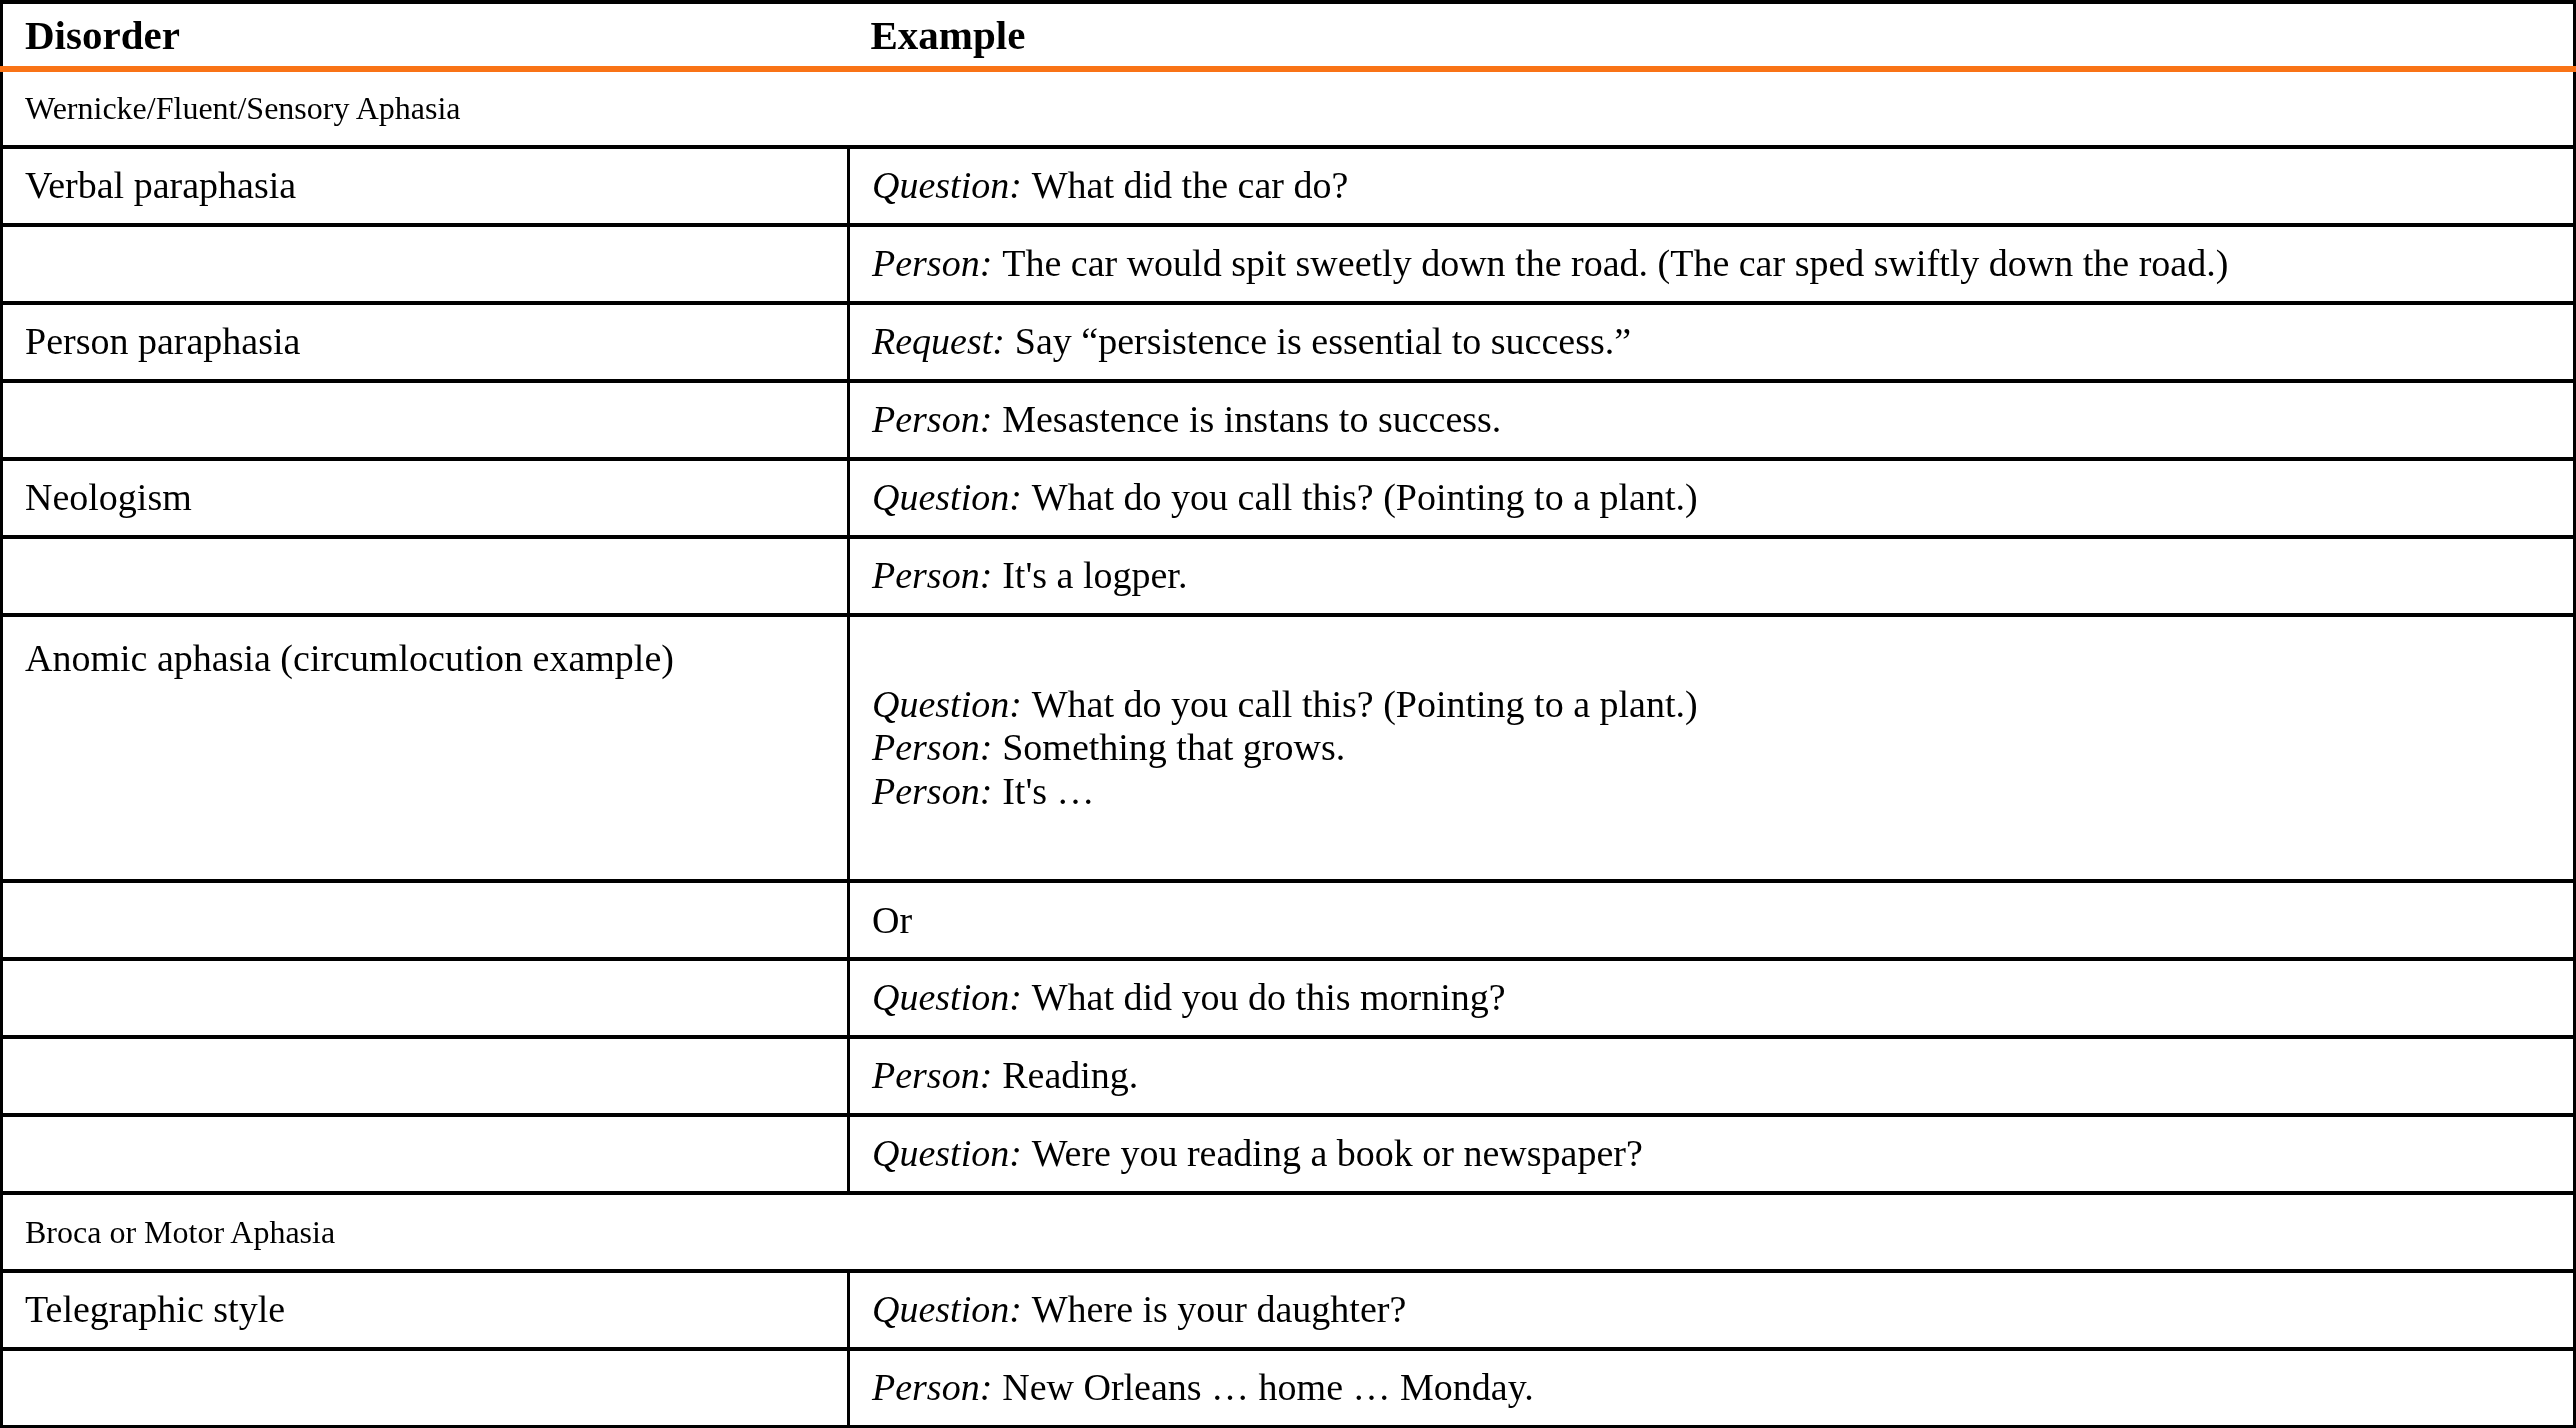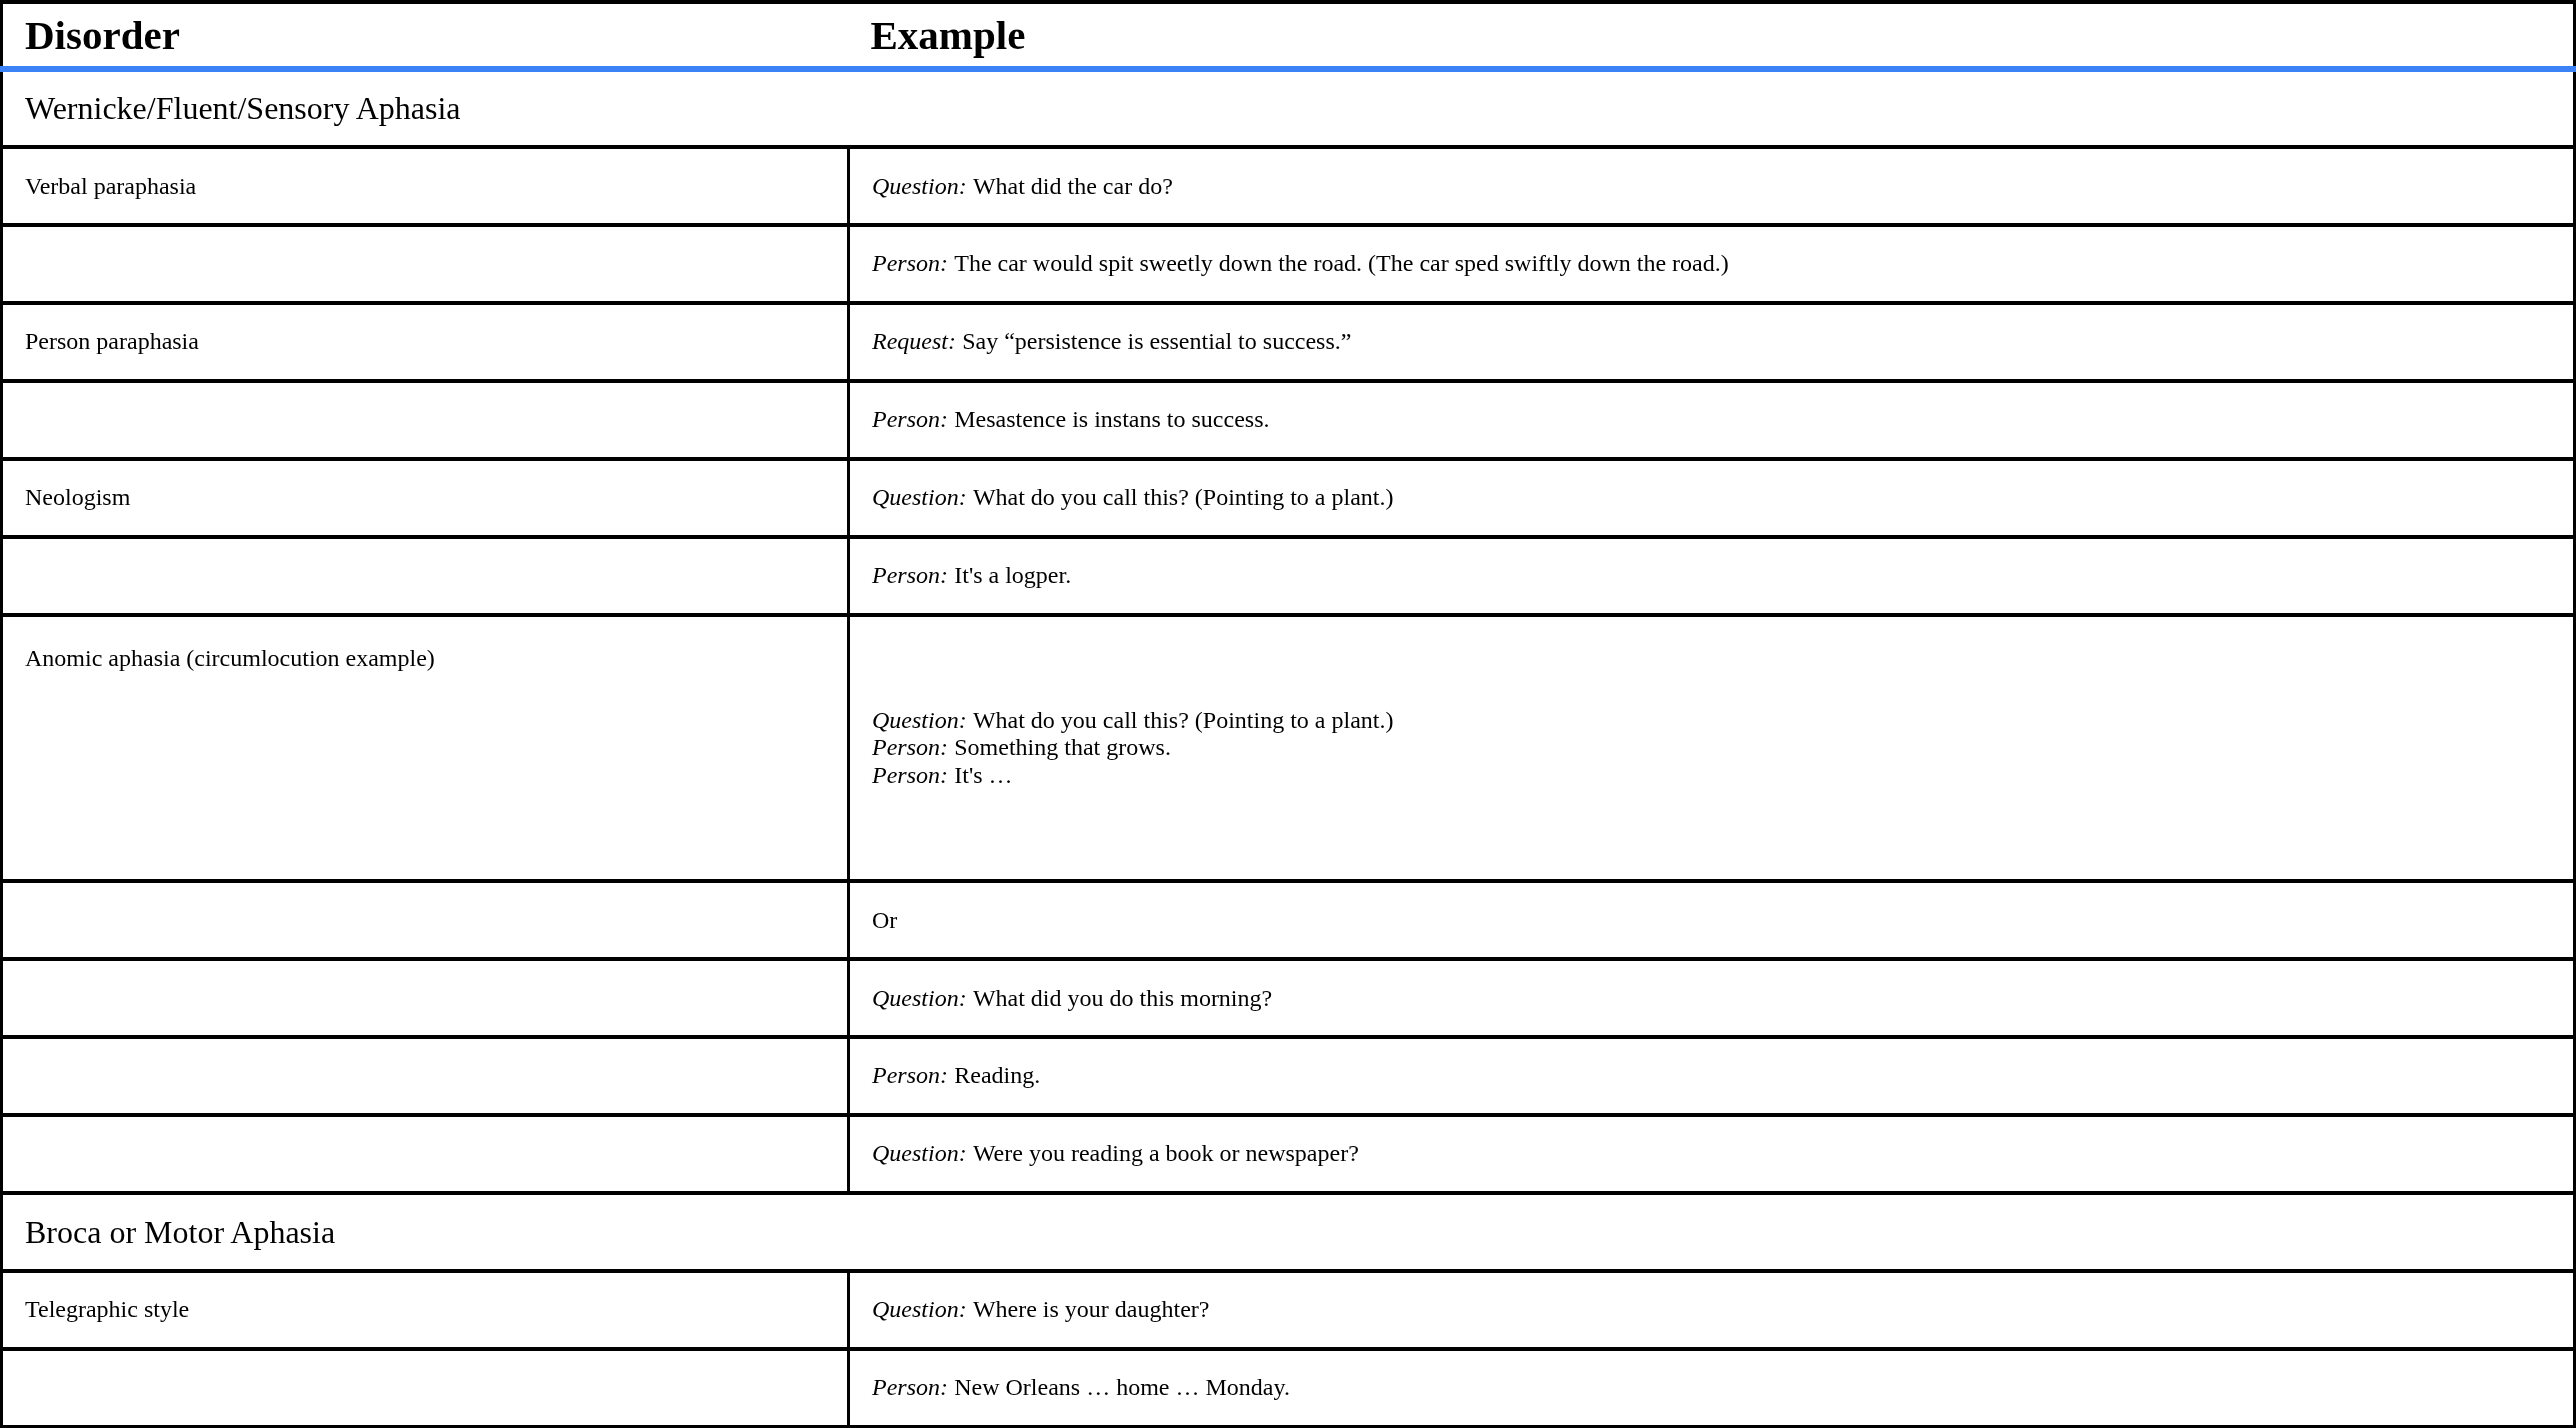--- a/index.html
+++ b/index.html
@@ -26,26 +26,26 @@
     vertical-align: middle;
     text-align: left;
     overflow: hidden;
   }
   th {
     font-size: 41px;
     font-weight: bold;
     line-height: 1.1;
   }
   td {
-    font-size: 24px;
+    font-size: 38px;
     font-weight: normal;
     line-height: 1.15;
   }
   tr { border-bottom: 4.4px solid #000; }
-  tr.header-row { height: 64px; border-bottom: 6px solid #3b82f6; }
+  tr.header-row { height: 64px; border-bottom: 6px solid #f97316; }
   tr.body-row { height: 74px; }
   tr.tall-row { height: 253px; }
   td.example-cell { border-left: 3px solid #000; }
   td.section-cell { font-size: 32px; }
   .lbl { font-style: italic; margin-right: 0.26em; text-align: right; }
   .tall-cell p { margin: 0; }
   .tall-cell p + p { }
 </style>
 </head>
 <body>

